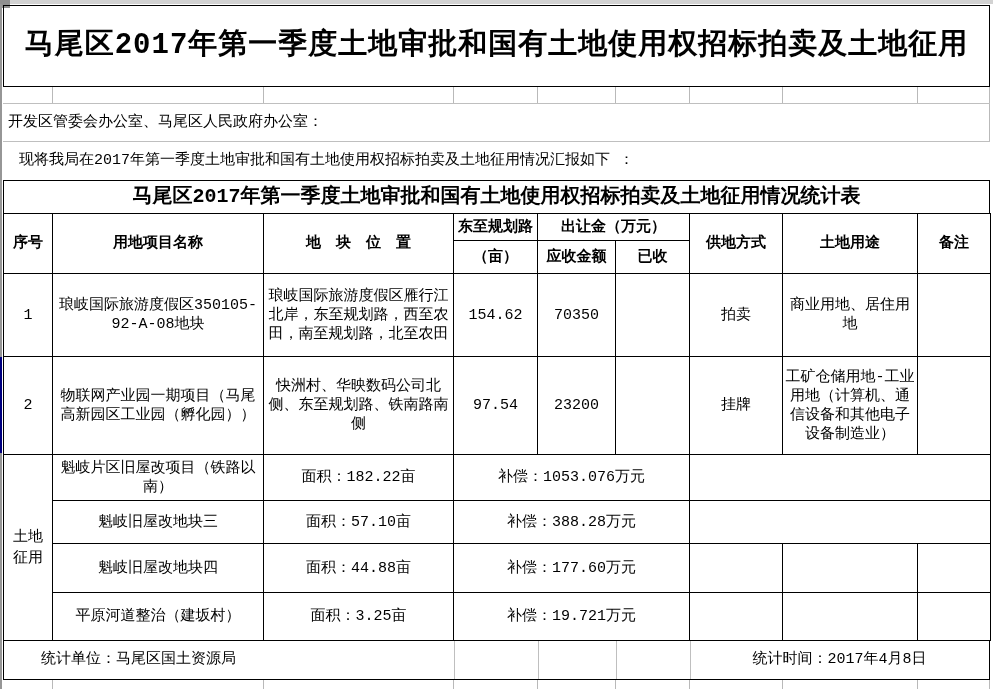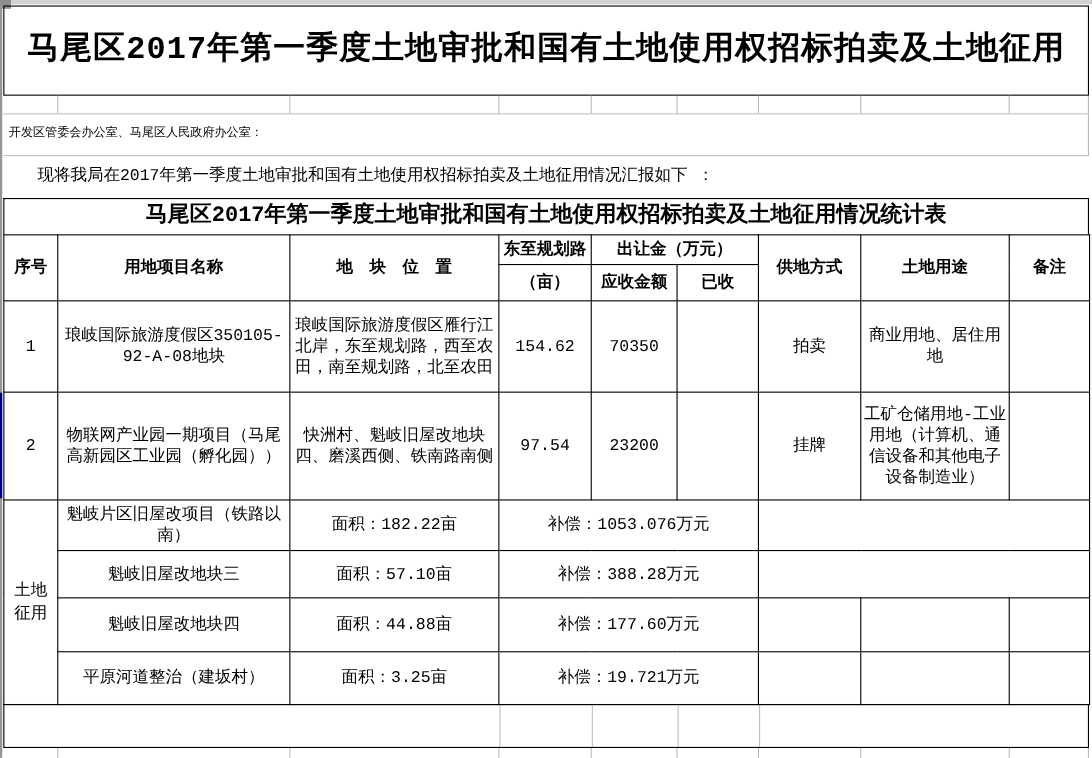--- a/index.html
+++ b/index.html
@@ -26,26 +26,26 @@
       linear-gradient(#b9b9b9,#b9b9b9) 612px 0/1px 100% no-repeat,
       linear-gradient(#b9b9b9,#b9b9b9) 686px 0/1px 100% no-repeat,
       linear-gradient(#b9b9b9,#b9b9b9) 779px 0/1px 100% no-repeat,
       linear-gradient(#b9b9b9,#b9b9b9) 914px 0/1px 100% no-repeat,
       linear-gradient(#b9b9b9,#b9b9b9) 986px 0/1px 100% no-repeat;}
   .grid-top{top:87px;height:16px;border-bottom:1px solid #bfbfbf;}
   .grid-bottom{top:680px;height:9px;}
 
   .salutation{
     position:absolute;left:3px;top:104px;width:987px;height:38px;box-sizing:border-box;
-    border-bottom:1px solid #bfbfbf;line-height:37px;padding-left:5px;font-size:11px;
+    border-bottom:1px solid #bfbfbf;line-height:37px;padding-left:5px;font-size:15px;
     background:linear-gradient(#b9b9b9,#b9b9b9) 986px 0/1px 100% no-repeat;
   }
   .intro{
     position:absolute;left:3px;top:143px;width:780px;height:37px;box-sizing:border-box;
-    line-height:36px;padding-left:31px;font-size:15px;
+    line-height:36px;padding-left:16px;font-size:15px;
     background:linear-gradient(#b9b9b9,#b9b9b9) 986px 0/1px 100% no-repeat;
   }
   .caption{
     position:absolute;left:3px;top:180px;width:987px;height:33px;box-sizing:border-box;
     border:1px solid #000;border-bottom:none;text-align:center;font-weight:bold;
     font-size:20px;line-height:32px;
   }
   table.main{
     position:absolute;left:3px;top:213px;width:987px;border-collapse:collapse;
     table-layout:fixed;font-size:15px;
@@ -126,21 +126,21 @@
         <td>154.62</td>
         <td>70350</td>
         <td></td>
         <td>拍卖</td>
         <td>商业用地、居住用地</td>
         <td></td>
       </tr>
       <tr style="height:98px">
         <td>2</td>
         <td>物联网产业园一期项目（马尾高新园区工业园（孵化园））</td>
-        <td>快洲村、魁岐旧屋改地块四、磨溪西侧、铁南路南侧</td>
+        <td>快洲村、华映数码公司北侧、东至规划路、铁南路南侧</td>
         <td>97.54</td>
         <td>23200</td>
         <td></td>
         <td>挂牌</td>
         <td>工矿仓储用地-工业用地（计算机、通信设备和其他电子设备制造业）</td>
         <td></td>
       </tr>
 
       <tr style="height:46px">
         <td rowspan="4">
@@ -170,17 +170,19 @@
         <td class="al2">面积：3.25亩</td>
         <td colspan="3" class="al2">补偿：19.721万元</td>
         <td></td>
         <td></td>
         <td></td>
       </tr>
     </tbody>
   </table>
 
   <div class="footer-row">
+    <div class="footer-unit">统计单位：马尾区国土资源局</div>
+    <div class="footer-date">统计时间：2017年4月8日</div>
   </div>
 
   <div class="grid-row grid-bottom"></div>
 
 </div>
 
 </body></html>

